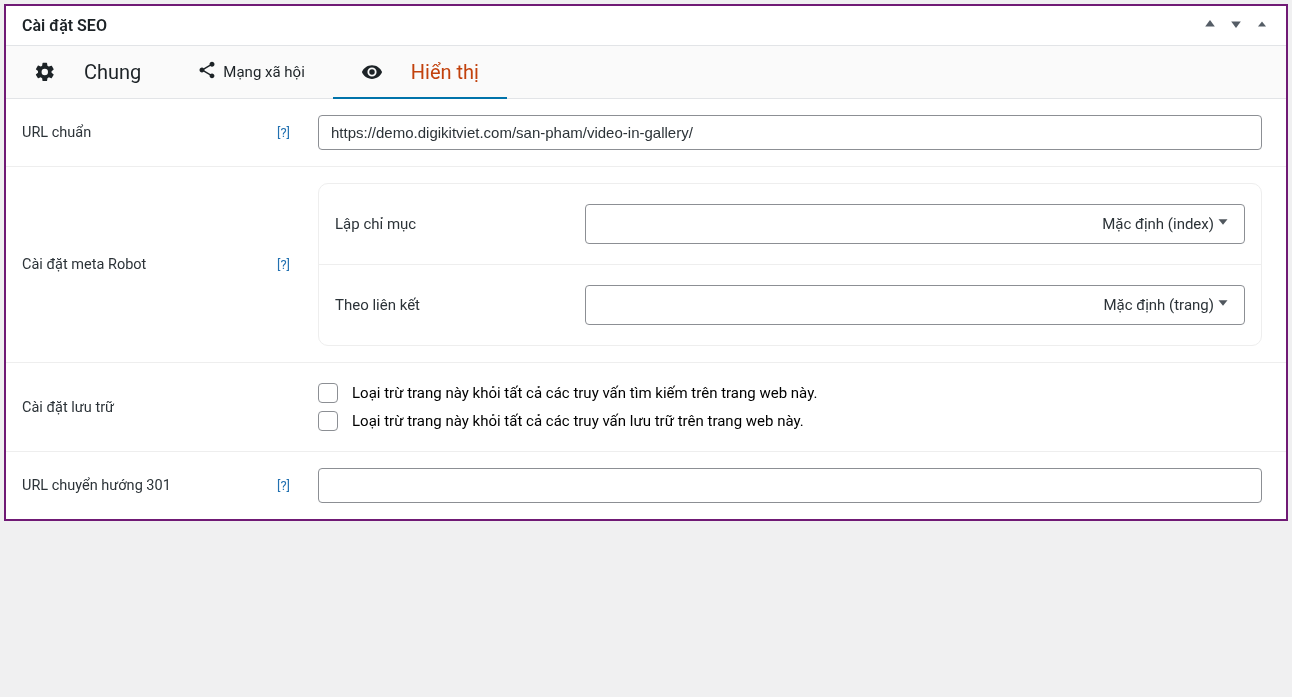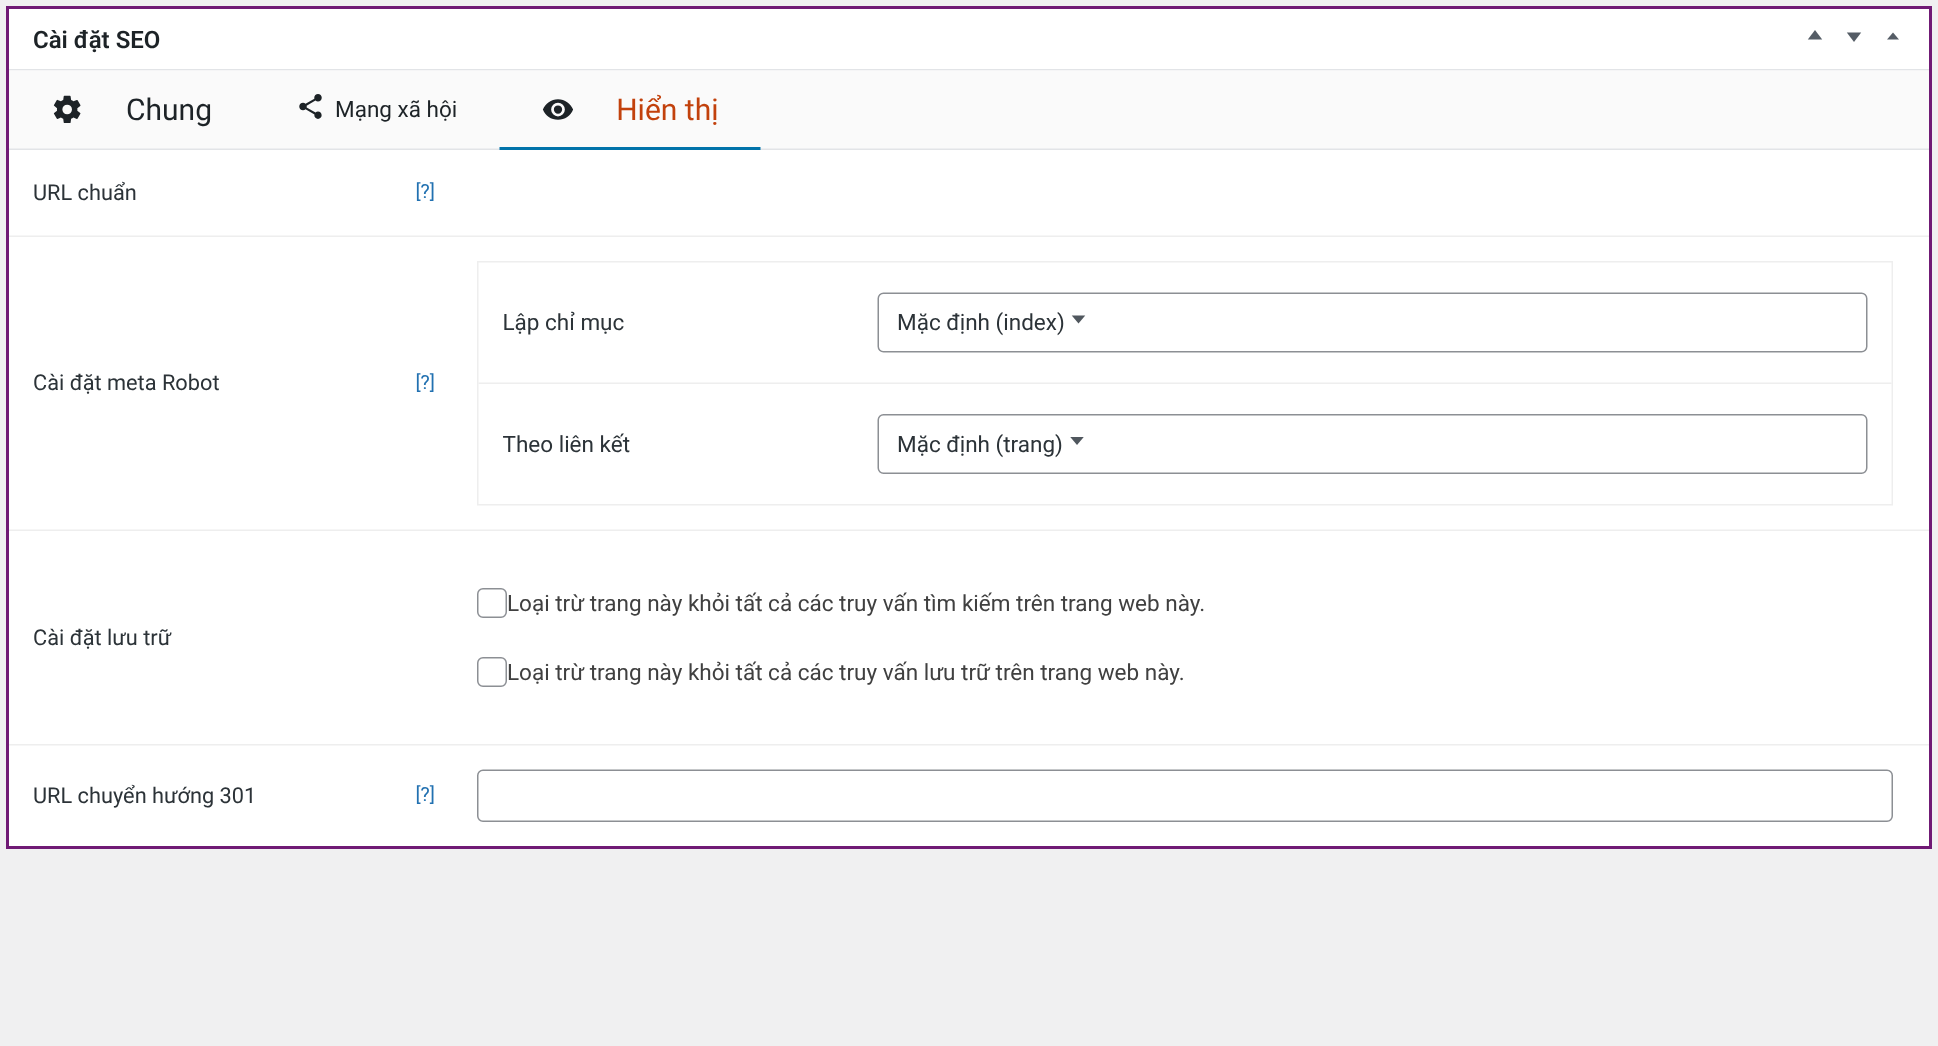--- a/index.html
+++ b/index.html
@@ -82,51 +82,51 @@
   .text-input, .select-box {
     width: 100%;
     border: 1px solid #8c8f94;
     border-radius: 4px;
     background: #fff;
     padding: 8px 12px;
     font-size: 15px;
     color: #2c3338;
   }
   .select-box {
-    display: flex; align-items: center; justify-content: flex-start;
+    display: flex; align-items: center; justify-content: flex-end;
     cursor: pointer;
     padding: 8px 12px;
   }
   .select-box.focused {
     border: 2px solid #0a4b78;
     padding: 7px 11px;
   }
   .select-box svg { width: 18px; height: 18px; fill: #50575e; }
 
   .subgrid {
     border: 1px solid #eee;
-    border-radius: 0;
+    border-radius: 10px;
   }
   .subrow {
     display: flex;
     align-items: center;
     border-bottom: 1px solid #eee;
     padding: 20px 16px;
   }
   .subrow:last-child { border-bottom: none; }
   .subrow-label {
     width: 250px;
     font-size: 15px;
     color: #2c3338;
   }
   .subrow-field { flex: 1; }
 
   .check-line {
-    display: flex; align-items: center; margin: 26px 0;
-    font-size: 15px; color: #404040;
+    display: flex; align-items: center; gap: 14px; margin: 8px 0;
+    font-size: 15px; color: #000000;
   }
   .cb {
     width: 20px; height: 20px; border: 1px solid #8c8f94;
     border-radius: 4px; background: #fff; cursor: pointer; flex-shrink:0;
   }
 </style>
 </head>
 <body>
 
 <div class="panel">
@@ -169,20 +169,23 @@
           </svg>
       </span>
       <span class="tab-label">Hiển thị</span>
     </div>
   </div>
 
   <div class="form-row">
     <div class="label-cell">
       <span>URL chuẩn</span>
       <span class="help">[?]</span>
+    </div>
+    <div class="field-cell">
+      <input class="text-input" type="text" value="https://demo.digikitviet.com/san-pham/video-in-gallery/" style="">
     </div>
   </div>
 
   <div class="form-row">
     <div class="label-cell">
       <span>Cài đặt meta Robot</span>
       <span class="help">[?]</span>
     </div>
     <div class="field-cell" style="padding:16px 24px 16px 12px;">
       <div class="subgrid">

